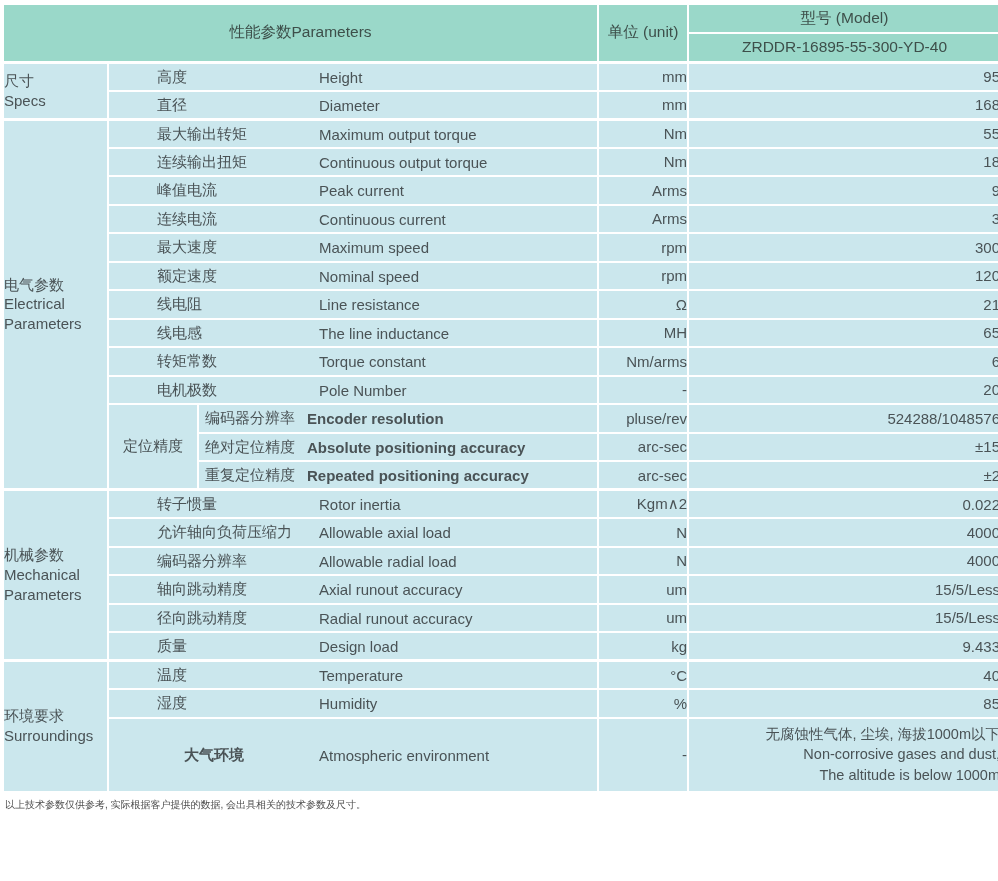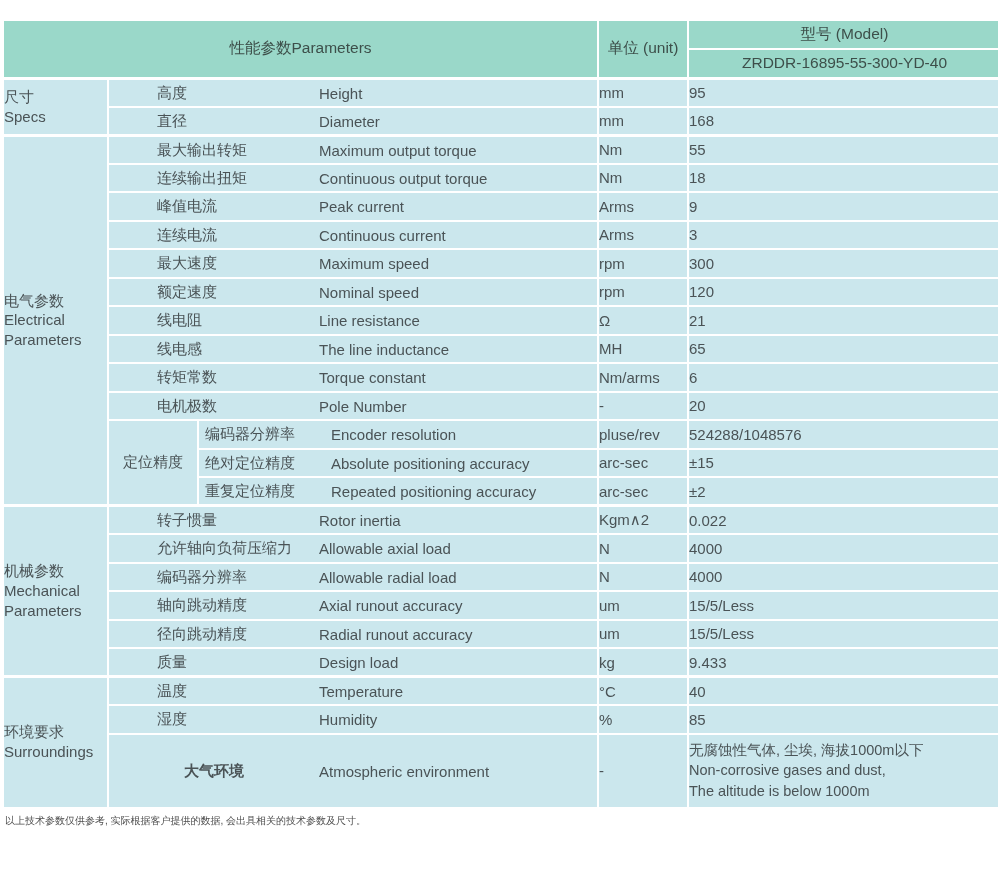--- a/index.html
+++ b/index.html
@@ -10,21 +10,21 @@
     --header-text:#3d4f4a;
     --note-zh:#4f4f4f;
     --note-en:#8a8a8a;
   }
   html,body{margin:0;padding:0;}
   body{
     width:998px;height:881px;background:#fff;
     font-family:"Liberation Sans","DejaVu Sans",sans-serif;
     color:var(--text);
   }
-  .wrap{padding:19px 2px 0 2px;}
+  .wrap{padding:3px 2px 0 2px;}
   table{border-collapse:collapse;width:994px;table-layout:fixed;}
   td{
     border:2px solid var(--grid);
     background:var(--cell-bg);
     font-size:15px;color:var(--text);
     vertical-align:middle;padding:0;overflow:hidden;
   }
   thead td{
     background:var(--header-bg);
     color:var(--header-text);
@@ -32,24 +32,24 @@
   }
   thead tr{height:29px;}
   tbody tr{height:28.5px;}
   tbody tr.tall{height:74px;}
   tr.section-start td{border-top:3px solid var(--grid);}
   td.category{text-align:left;line-height:1.32;}
   td.label{position:relative;margin-top:40px;}
   td.label .zh{position:absolute;left:48px;top:50%;transform:translateY(-50%);white-space:nowrap;}
   td.label .en{position:absolute;left:210px;top:50%;transform:translateY(-50%);white-space:nowrap;}
   td.label.sub .zh{left:6px;}
-  td.label.sub .en{left:132px;}
+  td.label.sub .en{left:108px;font-weight:bold;}
   td.label.centered-zh .zh{left:75px;font-weight:bold;}
   td.group{text-align:center;}
-  td.unit,td.value{text-align:left;}
+  td.unit,td.value{text-align:right;}
   td.value .vline{line-height:1.4;font-size:14.5px;}
   .notes{padding:5px 3px 0 3px;}
   .note-zh{font-size:10px;color:var(--note-zh);line-height:1.4;}
   .note-en{font-size:10.5px;color:var(--note-en);line-height:1.4;}
 </style>
 </head>
 <body>
 
 <div class="wrap">
   <table>

